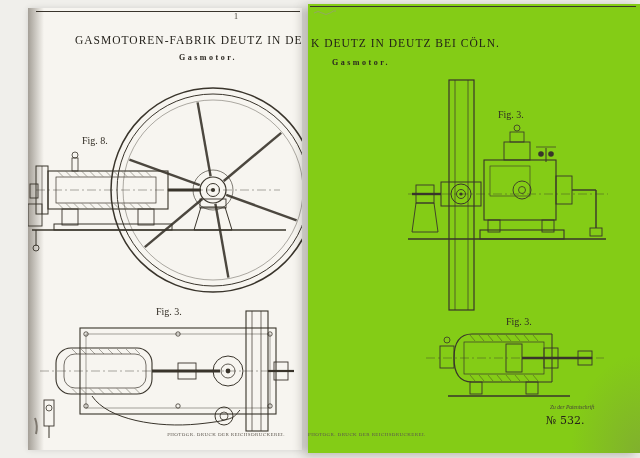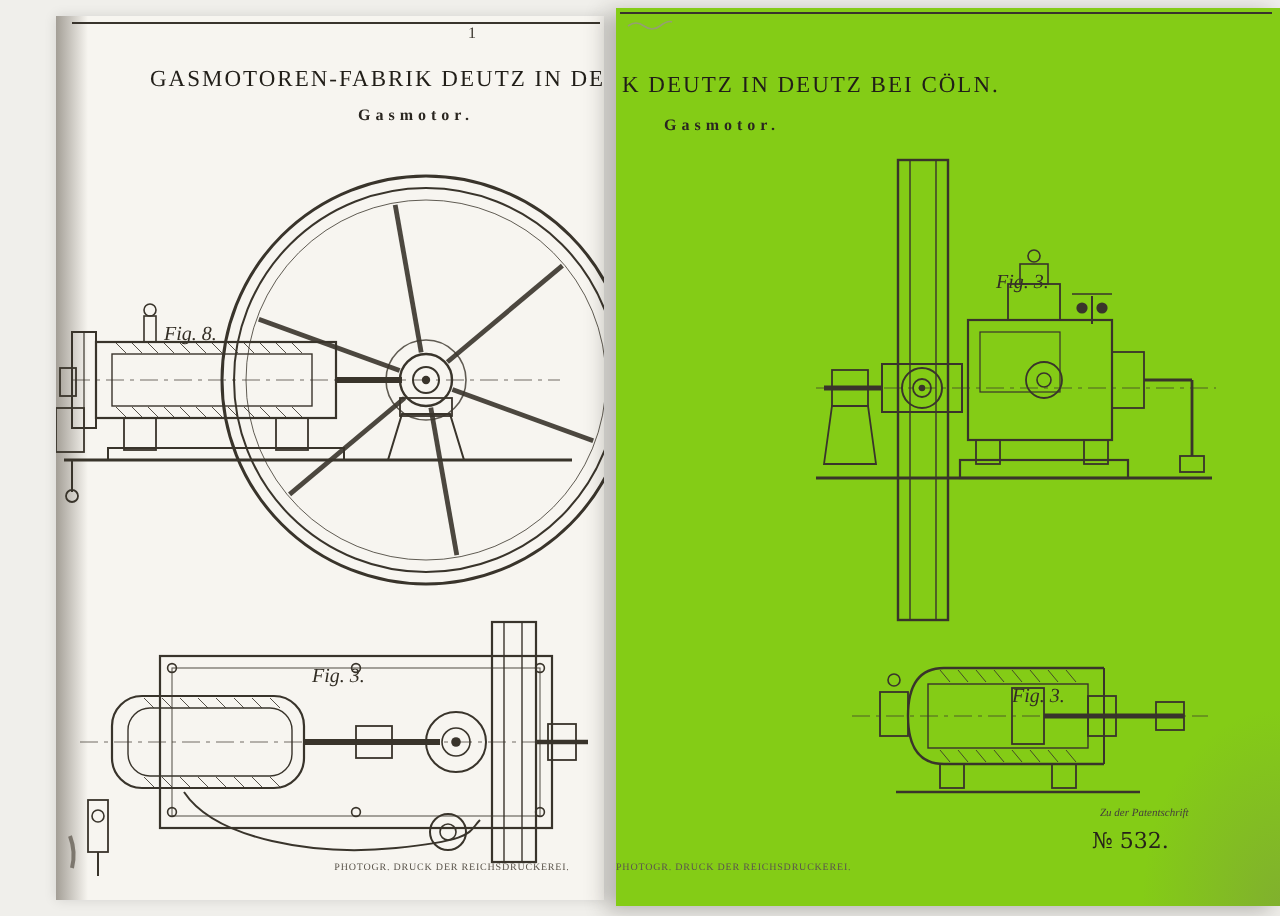--- a/index.html
+++ b/index.html
@@ -13,21 +13,21 @@
   .gutter{position:absolute;left:0;top:0;bottom:0;width:16px;
           background:linear-gradient(90deg, rgba(72,64,52,.48), rgba(72,64,52,0));}
   .corner-shade{position:absolute;right:0;bottom:0;width:70px;height:100px;
           background:radial-gradient(ellipse at bottom right, rgba(120,112,100,.30), rgba(120,112,100,0) 70%);}
   .top-rule{position:absolute;height:1px;background:#39342c;}
   #sheet-left .top-rule{left:8px;right:2px;top:3px;}
   #sheet-right .top-rule{left:2px;right:4px;top:2px;}
   .abs{position:absolute;}
   .title{font-size:11.5px;letter-spacing:1px;white-space:nowrap;color:#211e18;}
   .subtitle{font-size:8px;font-weight:bold;letter-spacing:2.5px;color:#2a2620;text-align:center;}
-  .figlabel{font-style:italic;font-size:10px;color:#322d24;margin-top:27px;}
+  .figlabel{font-size:10px;color:#322d24;}
   .pagenum{font-size:8px;color:#3a352c;}
   .imprint{font-size:5px;letter-spacing:.4px;color:#5c564d;text-align:center;white-space:nowrap;}
   .patent-caption{font-size:5.5px;font-style:italic;color:#45403a;white-space:nowrap;}
   .patent-number{font-size:11px;font-weight:normal;font-family:"DejaVu Serif", serif;color:#262219;white-space:nowrap;}
   svg{position:absolute;left:0;top:0;}
 </style>
 </head>
 <body>
 
 <div id="stage">

